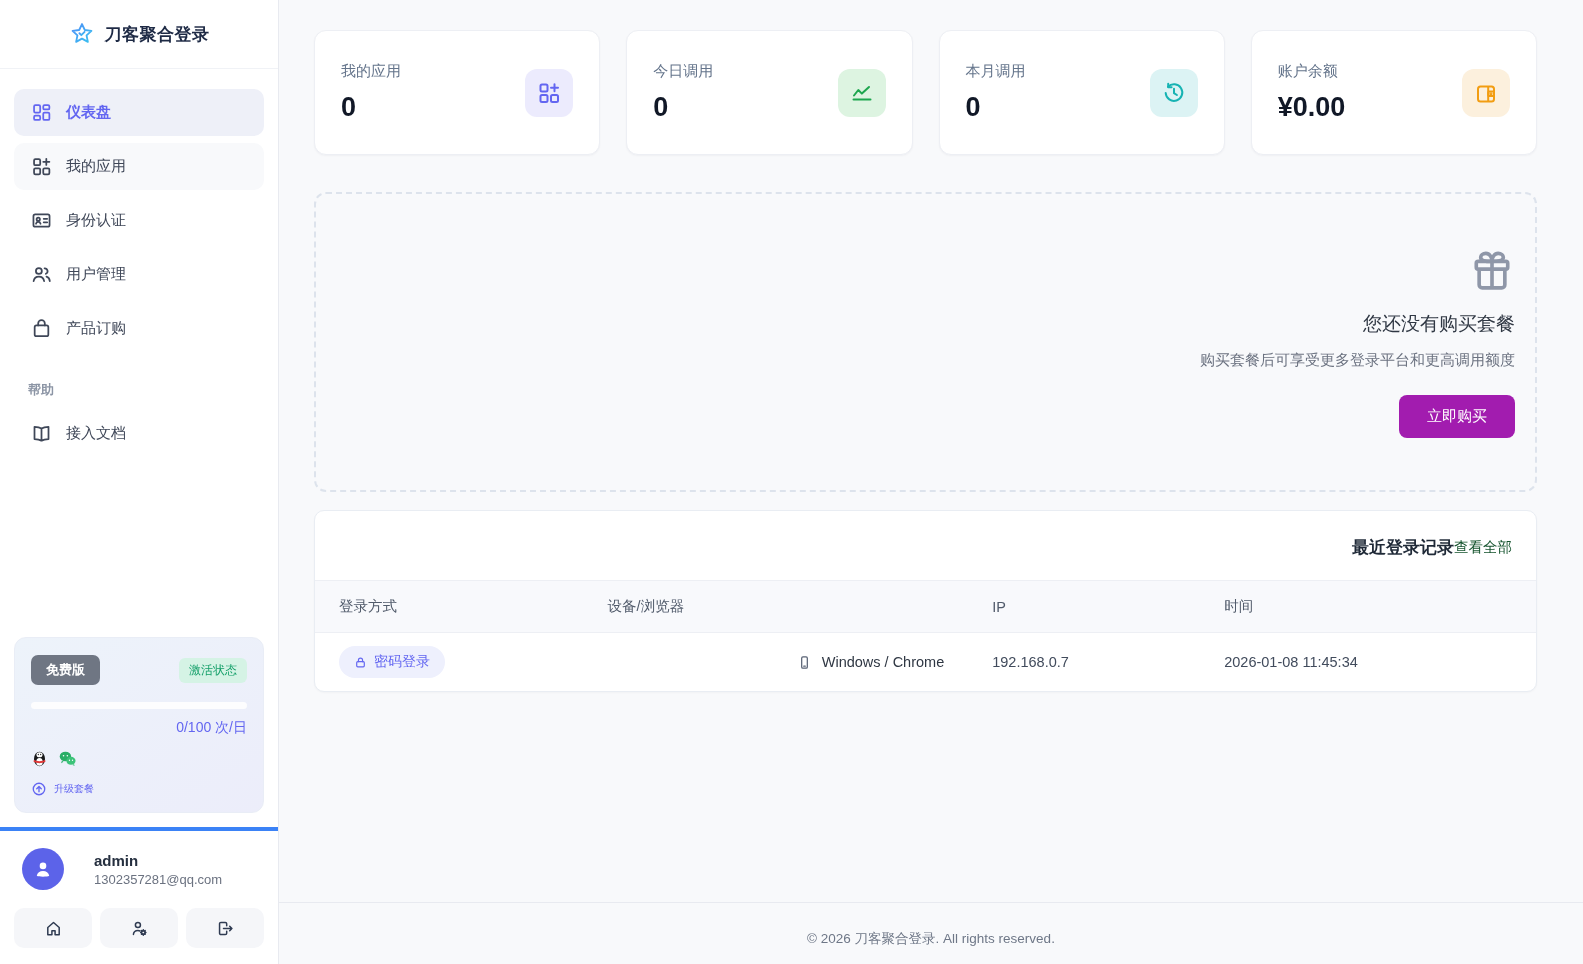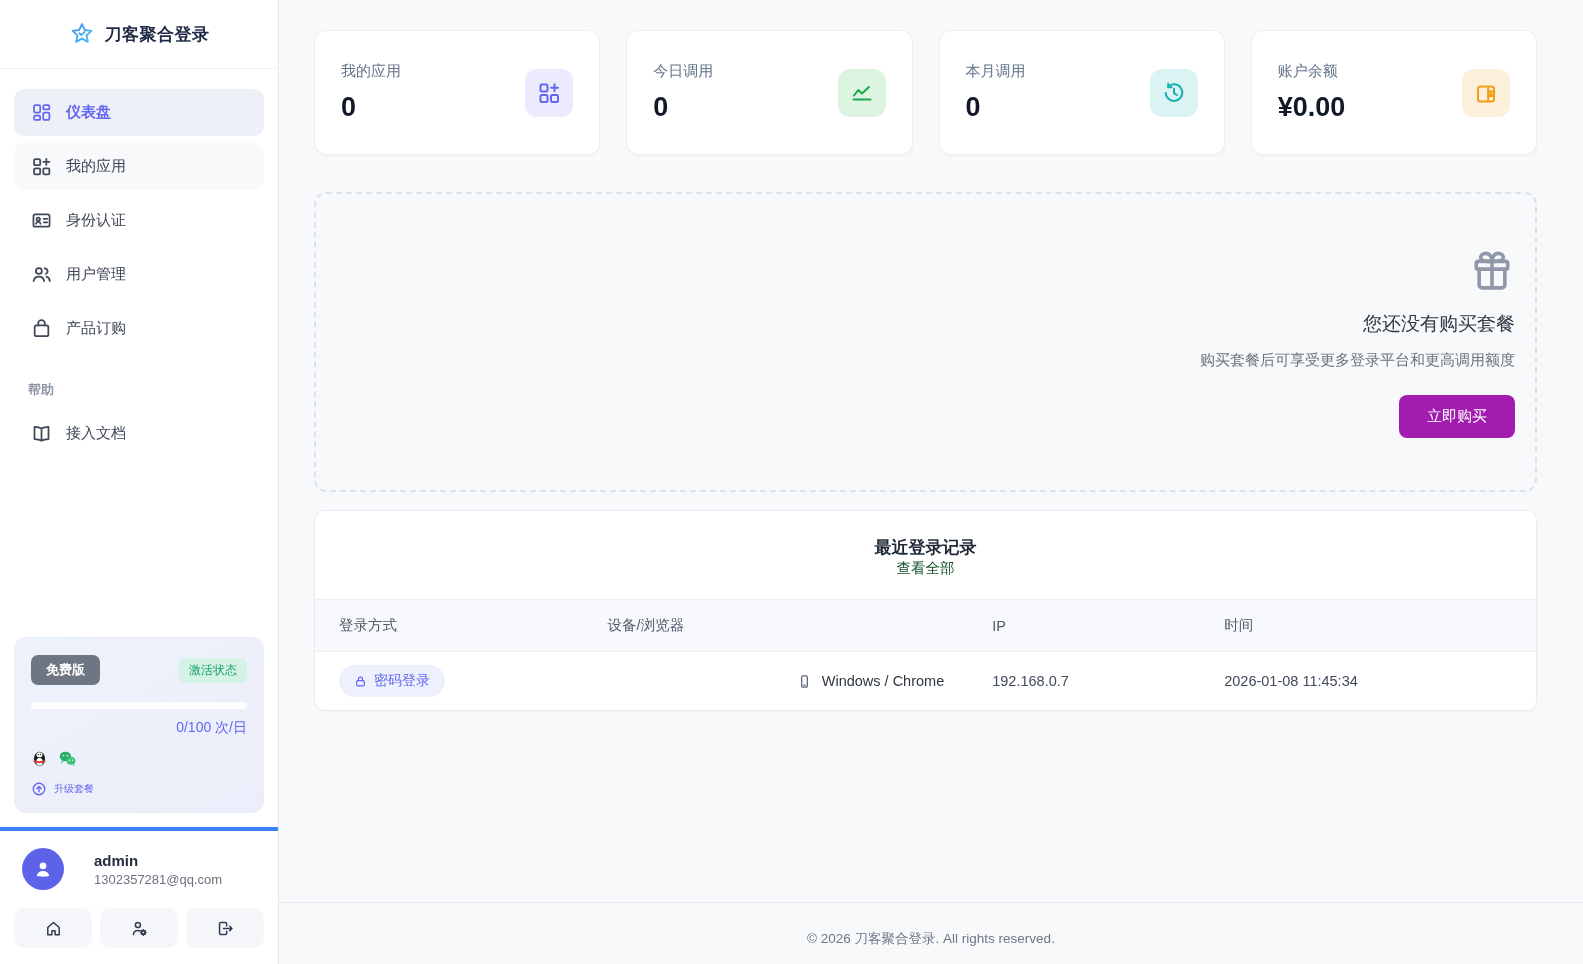--- a/index.html
+++ b/index.html
@@ -47,21 +47,21 @@
   .tint-green  { background:#ddf4e1; color:#1da64e; }
   .tint-teal   { background:#dcf3f4; color:#16b3b3; }
   .tint-orange { background:#fcf0dd; color:#f29d12; }
 
   .empty-panel { margin-top:37px; border:2px dashed #dde3ec; border-radius:12px; padding:54px 20px 52px; display:flex; flex-direction:column; align-items:flex-end; }
   .empty-title { margin-top:17px; font-size:19px; font-weight:500; color:#2f3743; }
   .empty-subtitle { margin-top:14px; font-size:15px; color:#6b7280; }
   .buy-btn { margin-top:25px; background:#a21caf; color:#fff; border:none; border-radius:8px; padding:12px 28px; font-size:15px; cursor:pointer; font-family:inherit; }
 
   .table-card { margin-top:18px; background:#fff; border:1px solid #e9edf3; border-radius:10px; overflow:hidden; box-shadow:0 1px 2px rgba(16,24,40,.03); }
-  .table-head { display:flex; align-items:center; justify-content:flex-end; padding:25px 24px 21px;flex-direction:column; }
+  .table-head { display:flex; align-items:center; justify-content:flex-end; padding:25px 24px 21px; }
   .table-title { font-size:17px; font-weight:bold; color:#1f2937; }
   .view-all { font-size:14.5px; color:#14532d; cursor:pointer; text-decoration:none; }
   table { width:100%; border-collapse:collapse; }
   th { background:#f8f9fc; border-top:1px solid #edeff4; border-bottom:1px solid #edeff4; text-align:left; font-size:14.5px; font-weight:500; color:#515b6b; padding:16px 24px; }
   td { font-size:14.5px; color:#414b5c; padding:13px 24px; }
   th.c1,td.c1 { width:22%; } th.c2,td.c2 { width:31.5%; } th.c3,td.c3 { width:19%; } th.c4,td.c4 { width:27.5%; }
   .method-badge { display:inline-flex; align-items:center; gap:7px; background:#eef0fd; color:#6366f1; font-size:14px; padding:7px 15px; border-radius:999px; }
   .device-cell { display:flex; align-items:center; gap:10px; color:#2f3743;justify-content:flex-end; }
 
   .footer { margin-top:auto; margin-left:-35px; margin-right:-46px; border-top:1px solid #e8eaf0; padding:27px 0 16px; text-align:center; font-size:13.5px; color:#6e7787; }

